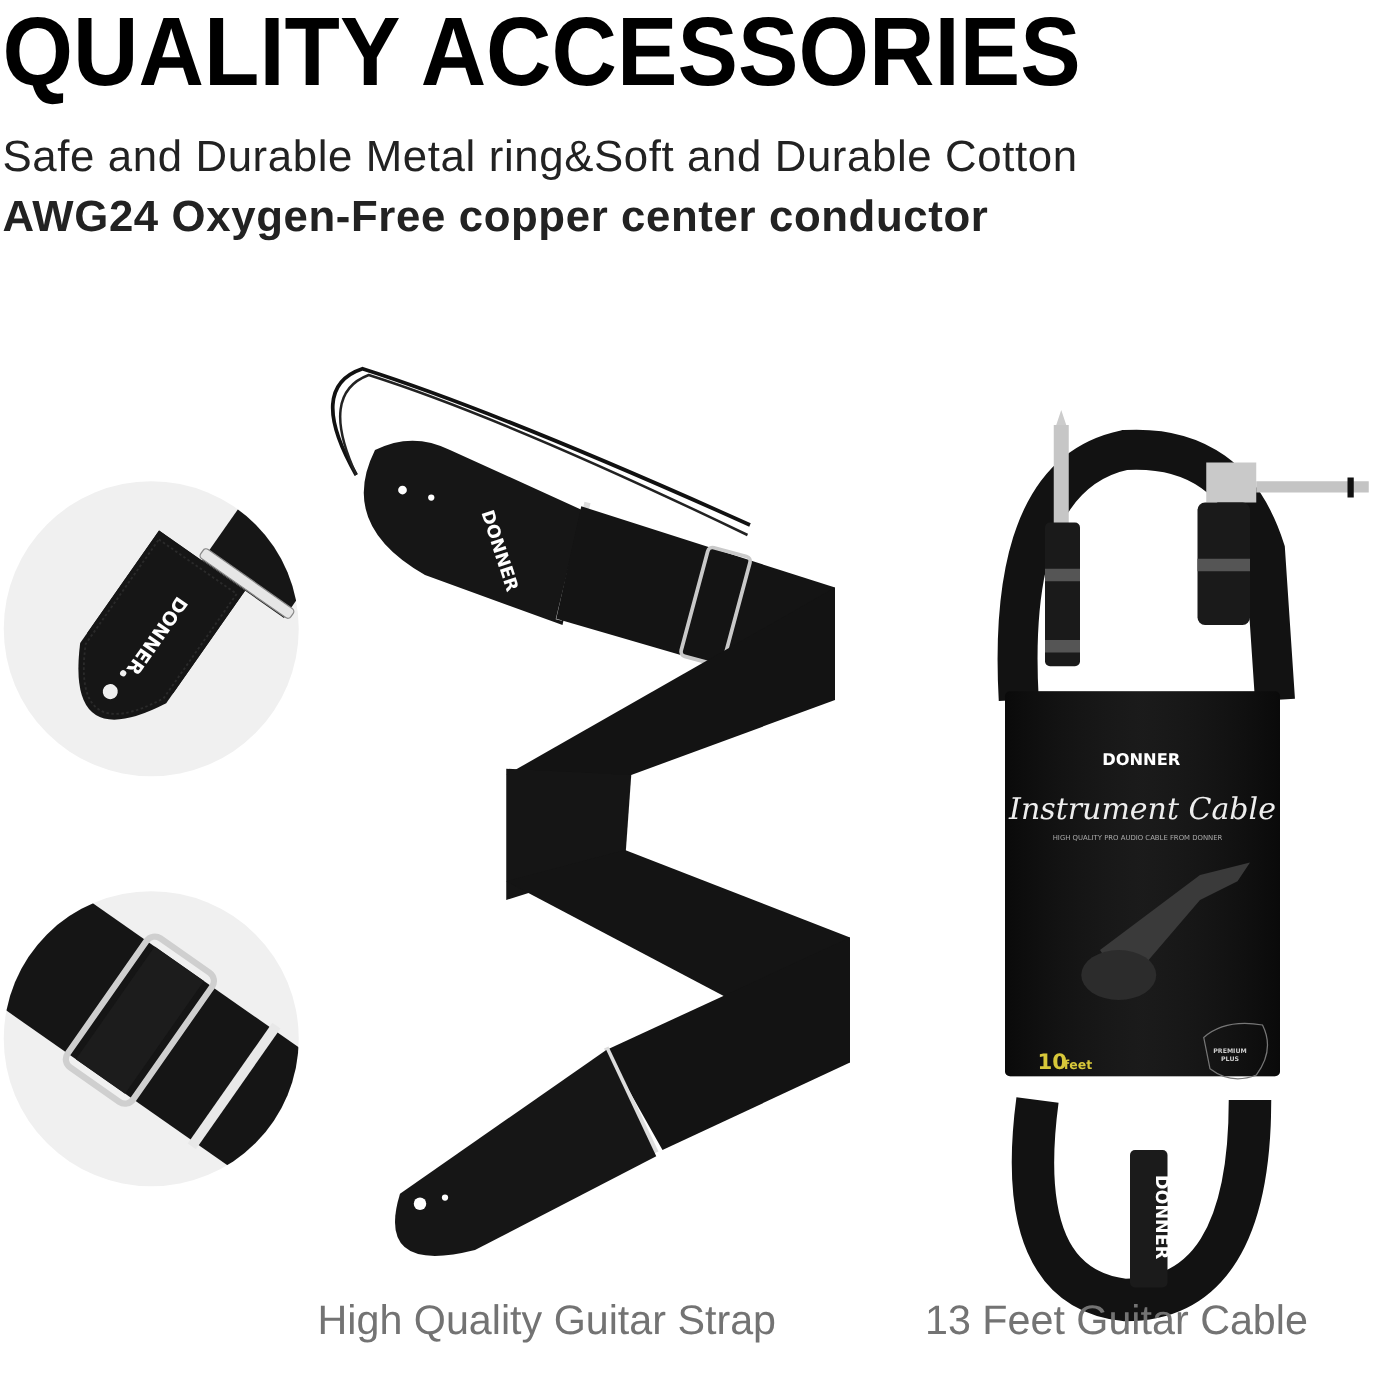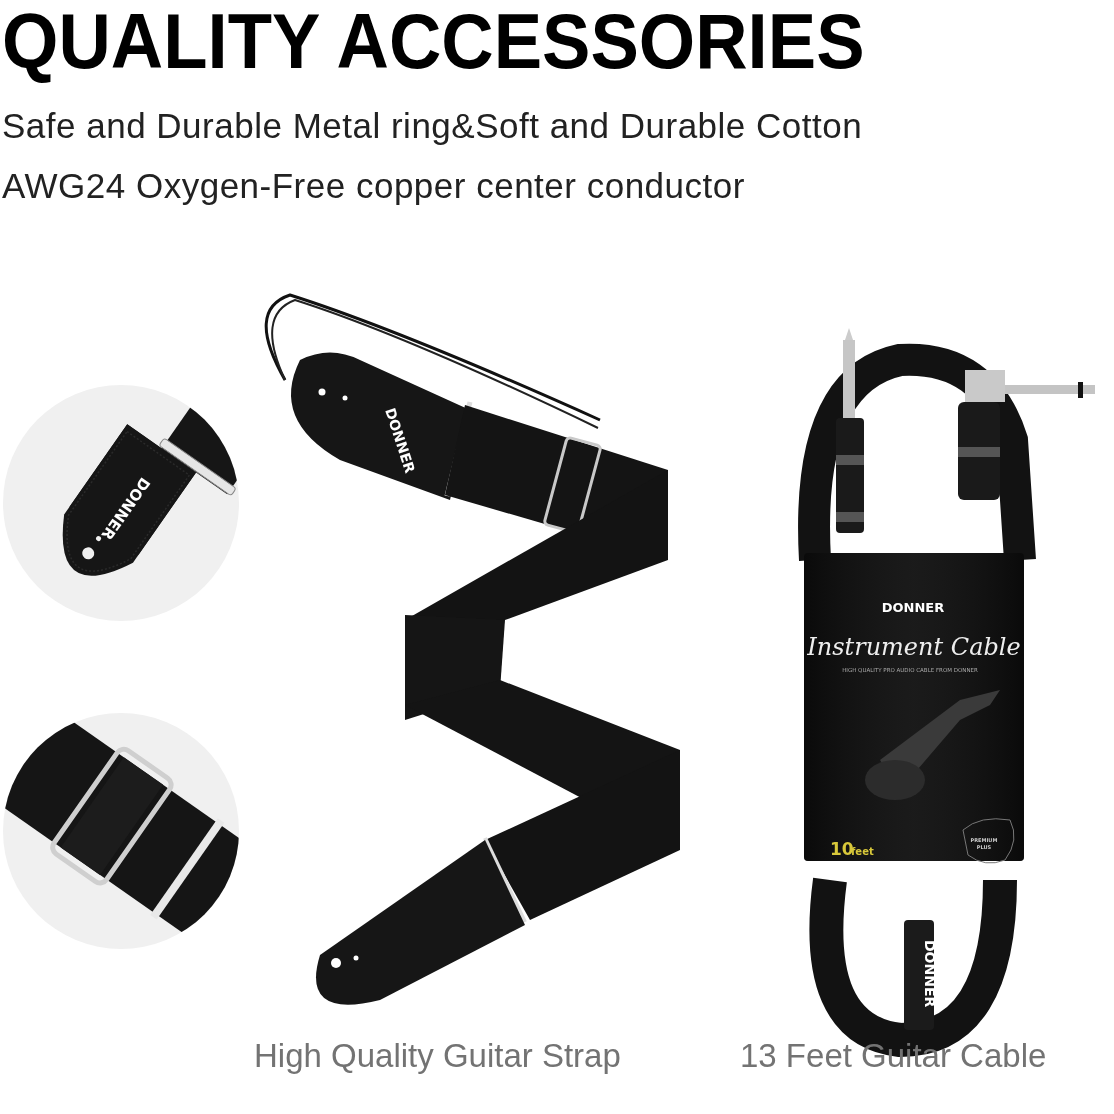--- a/index.html
+++ b/index.html
@@ -1,20 +1,20 @@
 <!DOCTYPE html>
 <html><head>
 <meta charset="utf-8">
 <style>
   html, body { margin: 0; padding: 0; background: #ffffff; }
   body { width: 1114px; height: 1114px; position: relative; overflow: hidden; font-family: "Liberation Sans", sans-serif; color: #000; }
   .title { position: absolute; left: 2px; top: -4px; font-family: "Liberation Sans", sans-serif; font-weight: 700; font-size: 78px; letter-spacing: 0px; line-height: 90px; transform: scaleX(0.93); transform-origin: left top; white-space: nowrap; }
   .sub { position: absolute; left: 2px; font-family: "Liberation Sans", sans-serif; font-weight: 400; font-size: 35px; line-height: 44px; color: #222; white-space: nowrap; letter-spacing: 0.5px; }
   .sub1 { top: 104px; text-align: right; }
-  .sub2 { top: 164px; }
+  .sub2 { top: 152px; font-weight: bold; }
   .caption { position: absolute; top: 1034px; font-family: Liberation Sans, sans-serif; font-size: 33px; line-height: 44px; color: #737373; white-space: nowrap; }
   .cap-strap { left: 254px; }
   .cap-cable { left: 740px; }
   .circle { position: absolute; width: 236px; height: 236px; border-radius: 50%; background: #f0f0f0; overflow: hidden; left: 3px; }
   .circle1 { top: 385px; }
   .circle2 { top: 713px; }
   svg { position: absolute; overflow: visible; }
   .strap-svg { left: 0; top: 0; }
   .brand { font-family: "DejaVu Sans", sans-serif; font-weight: 700; fill: #fff; }
 </style>

